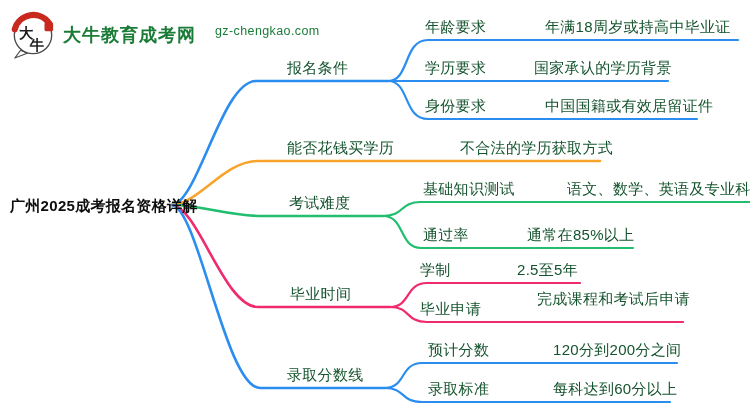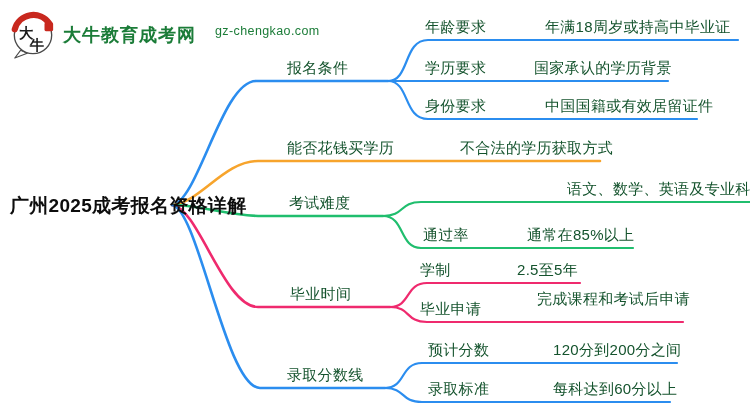--- a/index.html
+++ b/index.html
@@ -5,21 +5,21 @@
   html,body{margin:0;padding:0;background:#fff;}
   .stage{
     position:relative;width:750px;height:410px;overflow:hidden;background:#fff;
     font-family:"Liberation Sans","DejaVu Sans",sans-serif;
   }
   svg.lines{position:absolute;left:0;top:0;}
   .node{
     position:absolute;font-size:15px;line-height:20px;color:#14532d;
     white-space:nowrap;font-weight:500;letter-spacing:.3px;
   }
-  .node.root{font-weight:700;font-size:19px;color:#0d0d0d;}
+  .node.root{font-weight:700;font-size:15px;color:#0d0d0d;}
   
   .logo{position:absolute;left:10px;top:11px;display:flex;align-items:center;gap:7px;}
   .logo-mark{width:46px;height:48px;display:block;}
   .brand-col{display:flex;justify-content:center;gap:19px;}
   .brand-name{font-size:18px;font-weight:700;color:#1b7c38;letter-spacing:1px;line-height:22px;}
   .brand-domain{font-size:12.5px;font-weight:400;color:#1b7c38;letter-spacing:.4px;line-height:14px;}
 </style>
 </head>
 <body>
 
@@ -79,20 +79,21 @@
   <div class="node" style="left:545px;top:17px">年满18周岁或持高中毕业证</div>
   <div class="node" style="left:425px;top:58px">学历要求</div>
   <div class="node" style="left:534px;top:58px">国家承认的学历背景</div>
   <div class="node" style="left:425px;top:96px">身份要求</div>
   <div class="node" style="left:545px;top:96px">中国国籍或有效居留证件</div>
 
   <div class="node" style="left:287px;top:138px">能否花钱买学历</div>
   <div class="node" style="left:460px;top:138px">不合法的学历获取方式</div>
 
   <div class="node" style="left:289px;top:193px">考试难度</div>
+  <div class="node" style="left:423px;top:179px">基础知识测试</div>
   <div class="node" style="left:567px;top:179px">语文、数学、英语及专业科目</div>
   <div class="node" style="left:423px;top:225px">通过率</div>
   <div class="node" style="left:527px;top:225px">通常在85%以上</div>
 
   <div class="node" style="left:290px;top:284px">毕业时间</div>
   <div class="node" style="left:420px;top:260px">学制</div>
   <div class="node" style="left:517px;top:260px">2.5至5年</div>
   <div class="node" style="left:420px;top:299px">毕业申请</div>
   <div class="node" style="left:537px;top:289px">完成课程和考试后申请</div>
 

